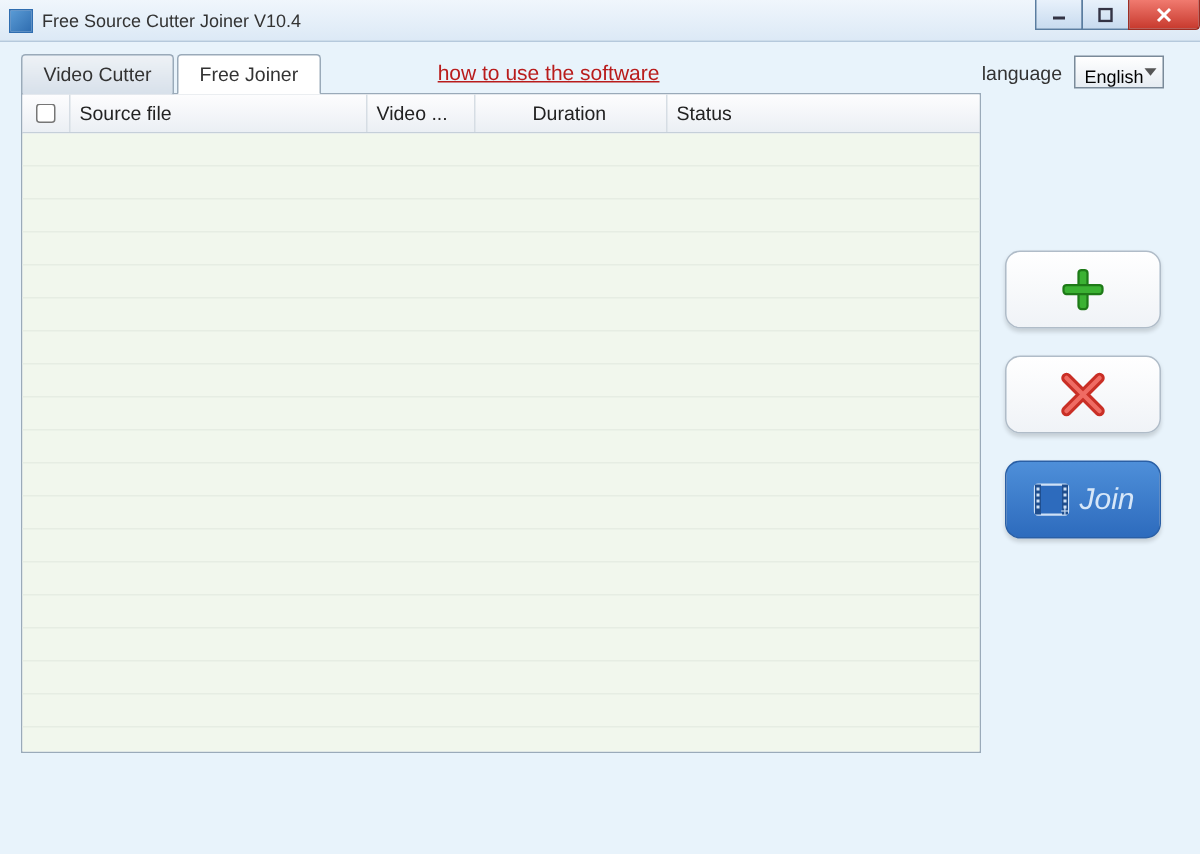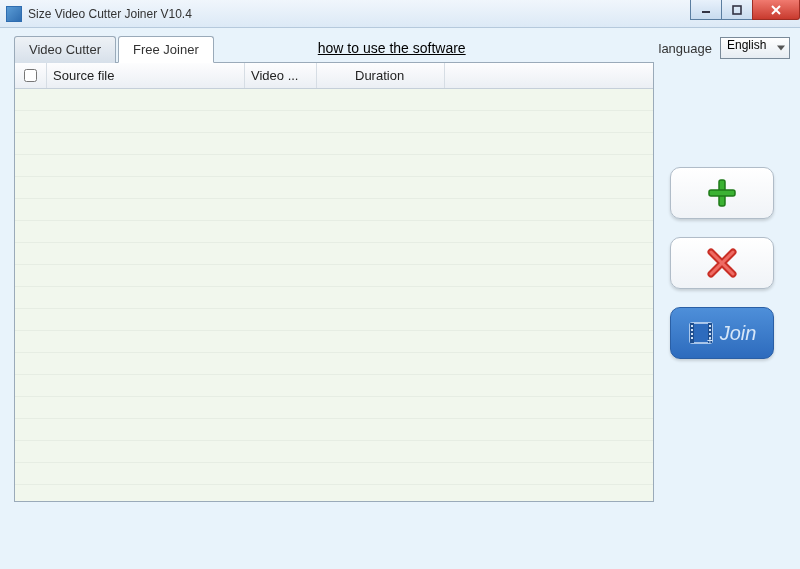--- a/index.html
+++ b/index.html
@@ -34,21 +34,21 @@
   width: 48px;
   background: linear-gradient(to bottom, #f07a6f, #c83a2e);
   border-color: #9e2d23;
   border-bottom-right-radius: 3px;
 }
 .winbtn svg { width: 10px; height: 10px; }
 
 .toprow {
   display: flex;
   align-items: center;
-  padding: 6px 10px 0 14px;
+  padding: 6px 24px 0 14px;
   height: 34px;
 }
 .tabs { display: flex; }
 .tab {
   padding: 5px 14px;
   font-size: 13px;
   color: #333;
   border: 1px solid #9aaab9;
   background: linear-gradient(to bottom, #eef2f6, #d7e0ea);
   border-bottom: none;
@@ -57,36 +57,36 @@
   border-radius: 3px 3px 0 0;
   position: relative;
   top: 1px;
 }
 .tab.active {
   background: #fff;
   border-bottom: 1px solid #fff;
   z-index: 2;
 }
 .help-link {
-  margin-left: 102px;
+  margin-left: 76px;
   font-size: 14px;
-  color: #000000;
+  color: #b91c1c;
   text-decoration: underline;
   cursor: pointer;
 }
 .lang-area { margin-left: auto; display: flex; align-items: center; }
 .lang-label { font-size: 13px; color: #333; margin-right: 8px; }
 .lang-select {
-  width: 70px; height: 22px;
+  width: 60px; height: 22px;
   border: 1px solid #7a8a99;
   background: linear-gradient(to bottom,#fff,#e6ecf2);
   font-size: 12px;
   padding: 0 18px 0 6px;
   position: relative;
-  display: flex; align-items: flex-start;
+  display: flex; align-items: flex-end;
   cursor: pointer;
 }
 .lang-select .dd-arrow {
   position: absolute; right: 4px; top: 50%; transform: translateY(-50%);
   width: 0; height: 0; border-left: 4px solid transparent; border-right: 4px solid transparent;
   border-top: 5px solid #555;
 }
 
 .content { display: flex; padding: 0 10px 10px 14px; }
 .table-wrap {
@@ -131,21 +131,21 @@
   background: linear-gradient(to bottom,#4e8fd9,#2d6bbd);
   border-color: #2a5fa5;
 }
 .join-label { color: #d7e7f8; font-size: 20px; margin-left: 6px; font-style: italic; }
 </style>
 </head>
 <body>
 
 <div class="titlebar">
   <div class="ticon"></div>
-  <div class="ttext">Size Video Cutter Joiner V10.4</div>
+  <div class="ttext">Free Source Cutter Joiner V10.4</div>
   <div class="winctrls">
     <div class="winbtn">
       <svg viewBox="0 0 10 10">
           <line x1="1" y1="7" x2="9" y2="7" stroke="#334" stroke-width="2"></line>
         </svg>
     </div>
     <div class="winbtn">
       <svg viewBox="0 0 10 10">
           <rect x="1" y="1" width="8" height="8" fill="none" stroke="#334" stroke-width="1.6"></rect>
         </svg>
@@ -176,20 +176,21 @@
 
 <div class="content">
   <div class="table-wrap">
     <div class="thead">
       <div class="col chk">
         <input type="checkbox" style="">
       </div>
       <div class="col source">Source file</div>
       <div class="col vfmt">Video ...</div>
       <div class="col dur">Duration</div>
+      <div class="col status">Status</div>
     </div>
     <div class="tbody">
       <div class="stripe"></div>
       <div class="stripe"></div>
       <div class="stripe"></div>
       <div class="stripe"></div>
       <div class="stripe"></div>
       <div class="stripe"></div>
       <div class="stripe"></div>
       <div class="stripe"></div>

